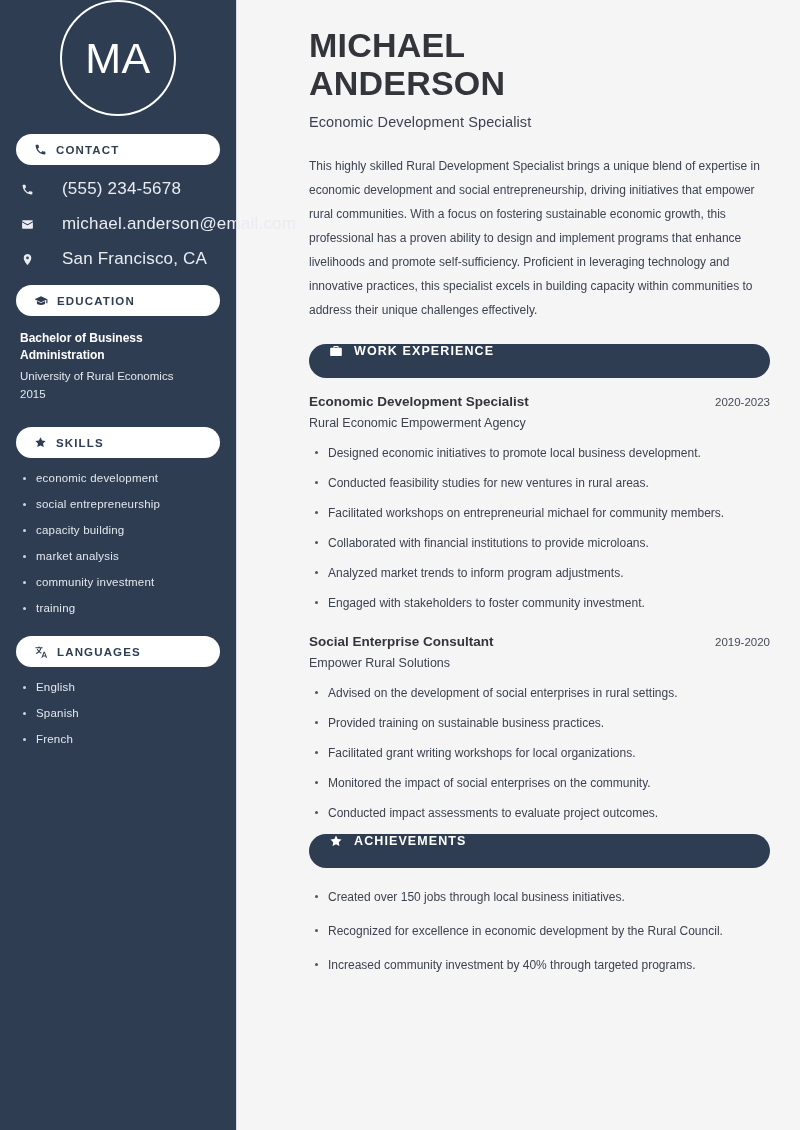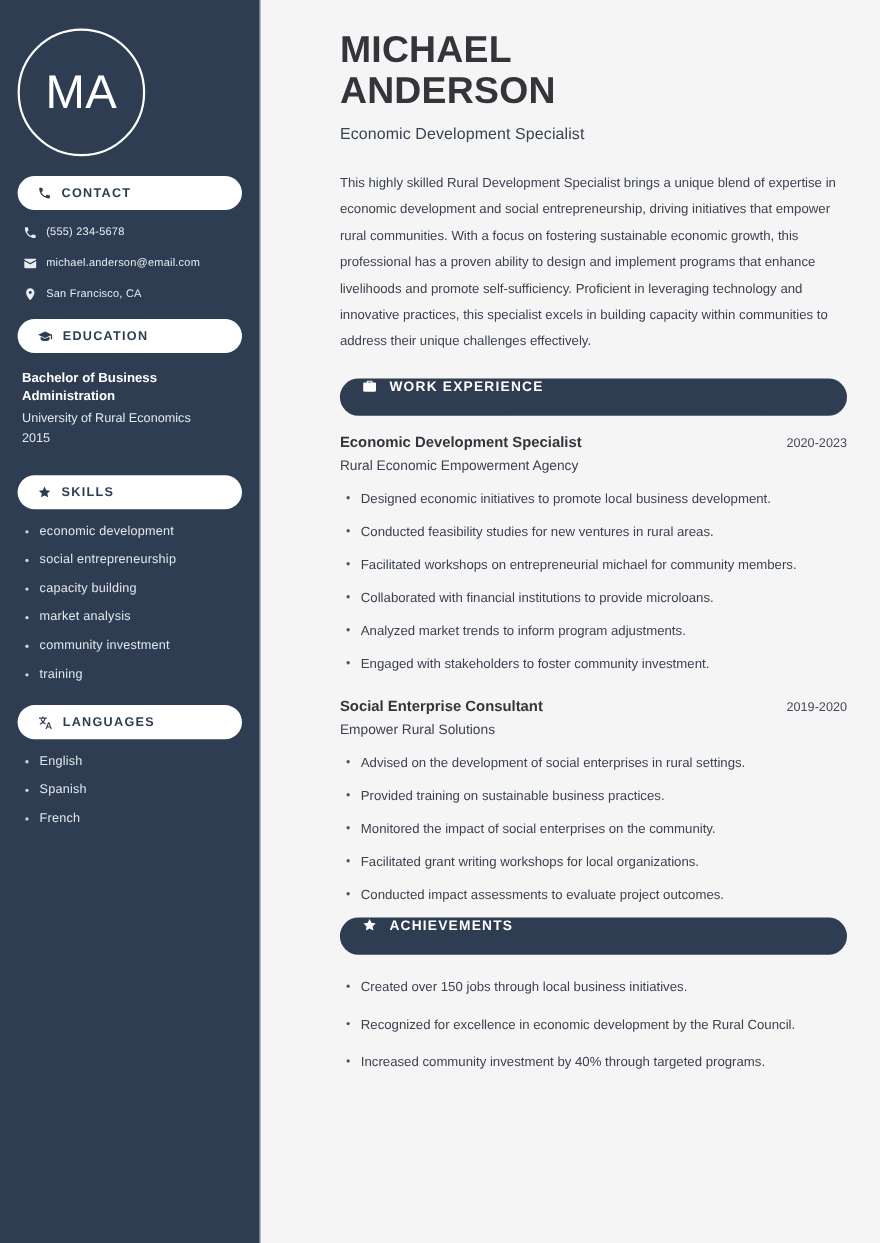--- a/index.html
+++ b/index.html
@@ -31,21 +31,21 @@
     flex: 0 0 237px;
     background: #2e3d52;
     color: #ffffff;
     padding: 0 16px;
     border-right: 1px solid #d8dbe0;
     position: relative;
   }
 
   .avatar-wrap {
     display: flex;
-    padding-top: 26px;
+    justify-content: center;
     padding-bottom: 18px;
   }
   .avatar-circle {
     width: 116px;
     height: 116px;
     border-radius: 50%;
     border: 2px solid #ffffff;
     display: flex;
     align-items: center;
     justify-content: center;
@@ -76,23 +76,23 @@
   }
   .pill .ico { display: flex; align-items: center; }
   .pill svg { display: block; }
 
   .section-block { margin-bottom: 16px; }
 
   .contact-list { padding: 0 4px; }
   .contact-row {
     display: flex;
     align-items: center;
-    gap: 8px;
+    gap: 28px;
     margin-bottom: 15px;
-    font-size: 10px;
+    font-size: 17px;
     color: #e9ecf1;
     letter-spacing: 0.2px;
   }
   .contact-row .ico {
     width: 14px;
     display: flex;
     justify-content: center;
     flex: 0 0 14px;
   }
 
@@ -375,22 +375,22 @@
 
     <div class="job" style="margin-top:22px;">
       <div class="job-head">
         <div class="job-role">Social Enterprise Consultant</div>
         <div class="job-dates">2019-2020</div>
       </div>
       <div class="job-org">Empower Rural Solutions</div>
       <ul class="main-ul">
         <li>Advised on the development of social enterprises in rural settings.</li>
         <li>Provided training on sustainable business practices.</li>
+        <li>Facilitated grant writing workshops for local organizations.</li>
         <li>Monitored the impact of social enterprises on the community.</li>
-        <li>Facilitated grant writing workshops for local organizations.</li>
         <li>Conducted impact assessments to evaluate project outcomes.</li>
       </ul>
     </div>
 
     <div class="bar" style="margin-top:6px;">
       <span class="ico">
         <svg width="14" height="14" viewBox="0 0 24 24" fill="#ffffff">
           <path d="M12 2.5l2.9 6 6.6.9-4.8 4.6 1.2 6.5L12 17.4 6.1 20.5l1.2-6.5L2.5 9.4l6.6-.9L12 2.5z"></path>
         </svg>
       </span>

